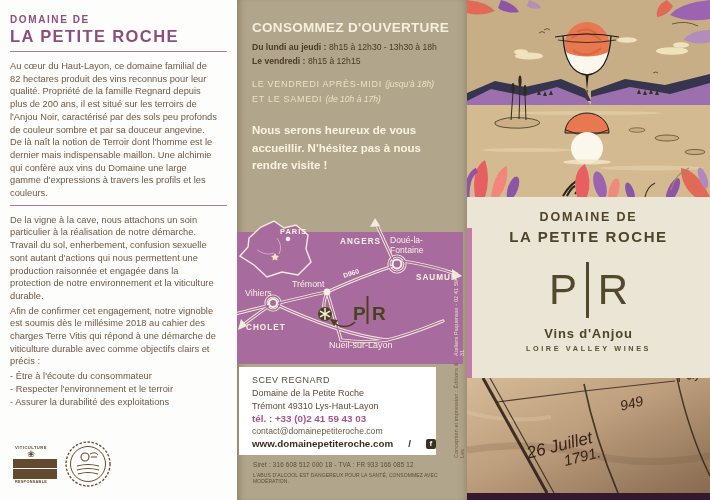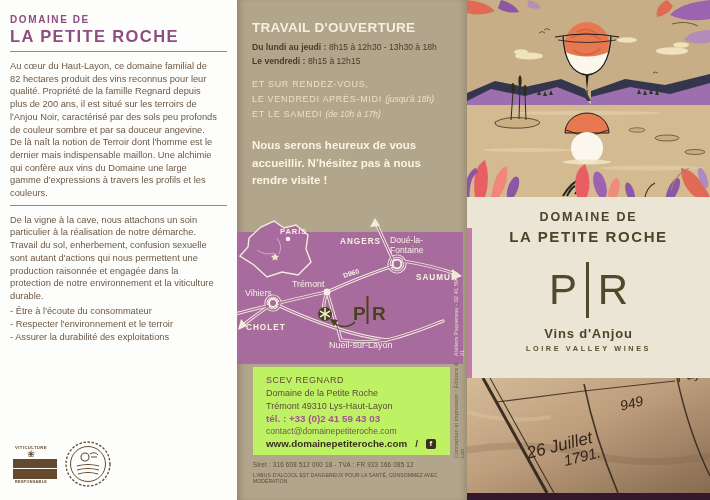--- a/index.html
+++ b/index.html
@@ -28,27 +28,27 @@
   .panel-mid{position:absolute;left:237px;top:0;width:230px;height:500px;background:#b1a58b;
              box-sizing:border-box;padding:20px 15px 0 15px;
              box-shadow:inset 7px 0 9px -7px rgba(60,40,20,.45), inset -7px 0 9px -7px rgba(60,40,20,.35);}
   .hours-title{color:#f6efdd;font-size:13.5px;font-weight:bold;letter-spacing:.3px;margin:0 0 7px 0;}
   .hour-line{color:#4b3b27;font-size:8.6px;margin:0 0 4px 0;white-space:nowrap;}
   .hour-line b{font-weight:bold;}
   .rdv{margin-top:11px;color:#ece1c1;font-size:9px;letter-spacing:.7px;line-height:15px;white-space:nowrap;}
   .rdv .note{font-style:italic;letter-spacing:0;text-transform:none;font-size:8.5px;}
   .welcome{margin-top:15px;color:#faf4e2;font-size:11.5px;font-weight:bold;line-height:17.5px;width:186px;}
   .map-wrap{position:absolute;left:0;top:218px;width:226px;height:146px;}
-  .contact-card{position:absolute;left:16px;top:367px;width:197px;height:88px;background:#bef264;
+  .contact-card{position:absolute;left:2px;top:367px;width:197px;height:88px;background:#ffffff;
                 box-sizing:border-box;padding:7px 0 0 13px;}
   .contact-card .c-line{color:#5d4a38;font-size:9px;line-height:12.8px;}
   .c-company{letter-spacing:.5px;}
   .c-tel{color:#a3548e;font-weight:bold;font-size:9.8px;line-height:13px;}
   .c-mail{font-size:8.6px;color:#6d5846;line-height:12px;}
-  .c-web{color:#3c2f20;font-weight:bold;font-size:9.8px;line-height:14px;display:flex;align-items:center;gap:8px;}
+  .c-web{color:#3c2f20;font-weight:bold;font-size:9.8px;line-height:14px;display:flex;align-items:center;gap:15px;}
   .fb{display:inline-flex;align-items:center;justify-content:center;width:10px;height:10px;
       background:#3c2f20;color:#fcfbf6;font-size:8px;font-weight:bold;border-radius:2px;}
   .legal{position:absolute;left:16px;top:461px;color:#5d4c38;}
   .legal .siret{font-size:6.3px;letter-spacing:.2px;}
   .legal .warn{font-size:5px;margin-top:4px;letter-spacing:.1px;}
   .credit{position:absolute;right:2px;top:268px;height:190px;writing-mode:vertical-rl;
           transform:rotate(180deg);font-size:5.3px;letter-spacing:.2px;display:flex;align-items:center;}
   .credit .cr1{color:#6f5c44;}
   .credit .cr2{color:#eadfc5;}
 
@@ -77,20 +77,21 @@
 
 <div class="page">
 
   <section class="panel-left">
     <div class="eyebrow">DOMAINE DE</div>
     <div class="h-big">LA PETITE ROCHE</div>
     <div class="rule"></div>
     <p>Au cœur du Haut-Layon, ce domaine familial de 82 hectares produit des vins reconnus pour leur qualité. Propriété de la famille Regnard depuis plus de 200 ans, il est situé sur les terroirs de l'Anjou Noir, caractérisé par des sols peu profonds de couleur sombre et par sa douceur angevine. De là naît la notion de Terroir dont l'homme est le dernier mais indispensable maillon. Une alchimie qui confère aux vins du Domaine une large gamme d'expressions à travers les profils et les couleurs.</p>
     <div class="rule"></div>
     <p>De la vigne à la cave, nous attachons un soin particulier à la réalisation de notre démarche. Travail du sol, enherbement, confusion sexuelle sont autant d'actions qui nous permettent une production raisonnée et engagée dans la protection de notre environnement et la viticulture durable.</p>
+    <p>Afin de confirmer cet engagement, notre vignoble est soumis dès le millésime 2018 au cahier des charges Terre Vitis qui répond à une démarche de viticulture durable avec comme objectifs clairs et précis :</p>
     <div class="bullets">
       <div>- Être à l'écoute du consommateur</div>
       <div>- Respecter l'environnement et le terroir</div>
       <div>- Assurer la durabilité des exploitations</div>
     </div>
     <div class="logos">
       <div class="terra">
         <div class="tv-top">VITICULTURE</div>
         <div class="tv-flower">❀</div>
         <div class="tv-word">TERRA</div>
@@ -101,31 +102,30 @@
         <circle cx="24" cy="24" r="22" fill="none" stroke="#63492e" stroke-width="1.3" stroke-dasharray="2.5 1.6"></circle>
         <circle cx="24" cy="24" r="17.5" fill="none" stroke="#63492e" stroke-width="1"></circle>
         <circle cx="21" cy="17" r="4" fill="none" stroke="#63492e" stroke-width="1.1"></circle>
         <path d="M26,14 q5,-3 8,1 M27,17 l6,0" stroke="#63492e" stroke-width="1" fill="none"></path>
         <path d="M13,26 q11,-3 22,0 M13,30 q11,-3 22,0 M14,34 q10,-3 20,0" stroke="#63492e" stroke-width="1.1" fill="none"></path>
       </svg>
     </div>
   </section>
 
   <section class="panel-mid">
-    <h2 class="hours-title" style="margin:0 0 7px 0;">TRAVAIL D'OUVERTURE</h2>
+    <h2 class="hours-title" style="margin:0 0 7px 0;">CONSOMMEZ D'OUVERTURE</h2>
     <div class="hour-line">
       <b>Du lundi au jeudi :</b>
       <span>8h15 à 12h30 - 13h30 à 18h</span>
     </div>
     <div class="hour-line">
       <b>Le vendredi :</b>
       <span>8h15 à 12h15</span>
     </div>
     <div class="rdv">
-      <div>ET SUR RENDEZ-VOUS,</div>
       <div><span>LE VENDREDI APRÈS-MIDI </span><span class="note">(jusqu'à 18h)</span></div>
       <div><span>ET LE SAMEDI </span><span class="note">(de 10h à 17h)</span></div>
     </div>
     <div class="welcome">Nous serons heureux de vous accueillir. N'hésitez pas à nous rendre visite !</div>
 
     <div class="map-wrap">
       <svg width="226" height="146" viewBox="0 0 226 146">
         <rect x="0" y="14" width="226" height="132" fill="#a76c9d"></rect>
 
         <path d="M12,20 L24,9 L37,3 L47,10 L59,7 L71,17 L69,31 L74,44 L61,57 L45,54 L30,59 L17,47 L3,38 L11,29 Z" fill="#a76c9d" stroke="#f3ecdc" stroke-width="1.4"></path>

